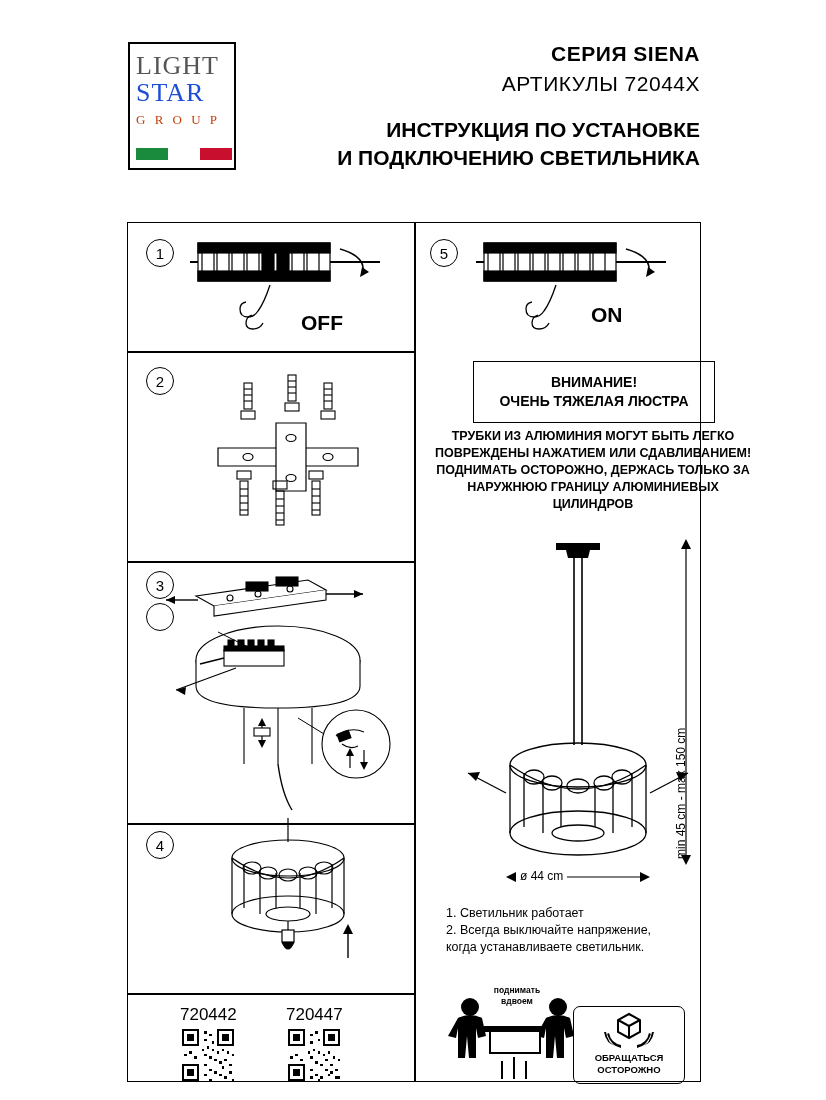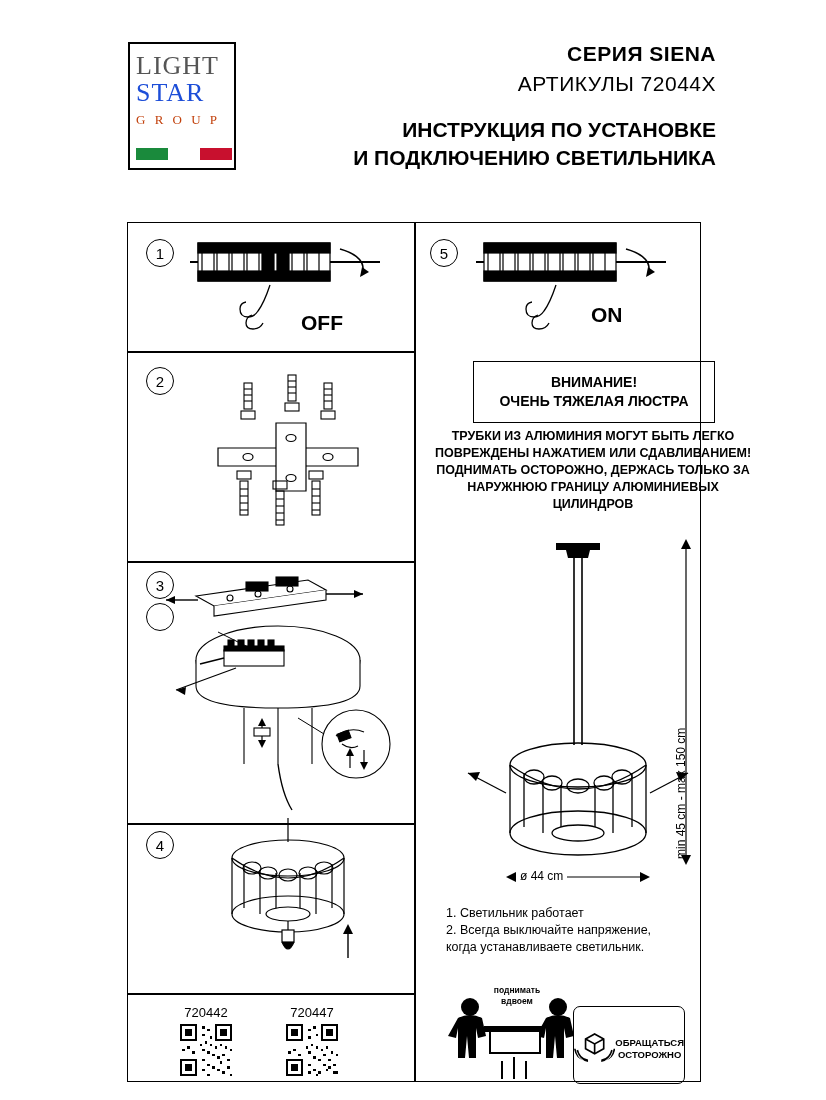--- a/index.html
+++ b/index.html
@@ -9,21 +9,21 @@
   
   .header{position:absolute;left:0;top:0;width:826px;height:200px;}
   .logo-box{position:absolute;left:128px;top:42px;width:108px;height:128px;border:2px solid #000;box-sizing:border-box;}
   .logo-text{position:absolute;left:6px;top:8px;width:96px;font-family:"Liberation Serif", serif;}
   .logo-line1{font-size:26px;letter-spacing:1px;line-height:27px;color:#555;}
   .logo-line2{font-size:26px;letter-spacing:1px;line-height:27px;color:#1d4ed8;}
   .logo-line3{font-size:13px;letter-spacing:3px;line-height:20px;color:#c2410c;margin-top:4px;}
   .flag{position:absolute;left:6px;bottom:8px;width:96px;height:12px;display:flex;}
   .flag span{flex:1;height:100%;}
 
-  .head-right{position:absolute;left:316px;top:40px;width:400px;text-align:right;}
+  .head-right{position:absolute;left:300px;top:40px;width:400px;text-align:right;}
   .head-series{font-size:21px;font-weight:bold;letter-spacing:0.5px;line-height:28px;}
   .head-art{font-size:21px;font-weight:normal;letter-spacing:0.5px;line-height:28px;margin-top:2px;}
   .head-instr{font-size:21px;font-weight:bold;line-height:28px;margin-top:18px;}
 
   
   .frame{position:absolute;left:127px;top:222px;width:574px;height:860px;border:1.5px solid #000;box-sizing:border-box;}
   .vline{position:absolute;left:286px;top:0;width:1.5px;height:128px;background:#000;}
   .vline2{position:absolute;left:286px;top:128px;width:1.5px;height:730px;background:#000;}
   .hline{position:absolute;left:0;width:286px;height:1.5px;background:#000;}
 
@@ -40,21 +40,21 @@
            display:flex;flex-direction:column;align-items:center;justify-content:center;}
   .warn1{font-size:14px;font-weight:bold;line-height:19px;}
   .warn2{font-size:14px;font-weight:bold;line-height:19px;}
   .warntext{position:absolute;left:300px;top:205px;width:330px;text-align:center;font-size:12.5px;
             font-weight:bold;line-height:17px;}
 
   .dimlabel{position:absolute;font-size:12px;}
   .vlabel{position:absolute;font-size:12px;transform:rotate(-90deg);transform-origin:left top;white-space:nowrap;}
 
   .qrwrap{position:absolute;display:flex;flex-direction:column;align-items:center;}
-  .qrlabel{font-size:13px;margin-bottom:4px;}
+  .qrlabel{font-size:17px;margin-bottom:4px;}
   .qrimg{width:52px;height:52px;}
   .caretext{font-size:9.5px;font-weight:bold;text-align:center;line-height:12px;margin-top:2px;}
 
   .liftlabel{position:absolute;font-size:8.5px;font-weight:bold;text-align:center;line-height:11px;}
   svg{display:block;}
 </style>
 </head>
 <body>
 
 <div class="page">
@@ -492,21 +492,21 @@
       </svg>
       <div class="liftlabel" style="left:0;top:0;position:absolute;width:140px;margin-top:-50px;padding-left:2px">
         <div style="position:absolute;left:46px;top:40px;width:50px;">
           <div>поднимать</div>
           <div>вдвоем</div>
         </div>
       </div>
     </div>
 
     <div style="position:absolute;left:445px;top:783px;width:112px;height:78px;border:1.5px solid #000;border-radius:7px;
-                display:flex;flex-direction:row;align-items:center;padding-top:5px;box-sizing:border-box">
+                display:flex;flex-direction:column;align-items:center;padding-top:5px;box-sizing:border-box">
       <svg width="50" height="38" viewBox="0 0 50 38">
         <g fill="#000">
           <path d="M25 2 L36 8 L36 20 L25 26 L14 20 L14 8 Z" fill="none" stroke="#000" stroke-width="2"></path>
           <path d="M14 8 L25 14 L36 8" fill="none" stroke="#000" stroke-width="2"></path>
           <path d="M25 14 L25 26" fill="none" stroke="#000" stroke-width="2"></path>
           <path d="M2 20 q2 12 10 14 q-10 -2 -12 -14 z"></path>
           <path d="M48 20 q-2 12 -10 14 q10 -2 12 -14 z"></path>
           <path d="M3 22 q4 12 14 14 l0 -3 q-10 -2 -12 -12 z"></path>
           <path d="M47 22 q-4 12 -14 14 l0 -3 q10 -2 12 -12 z"></path>
         </g>

